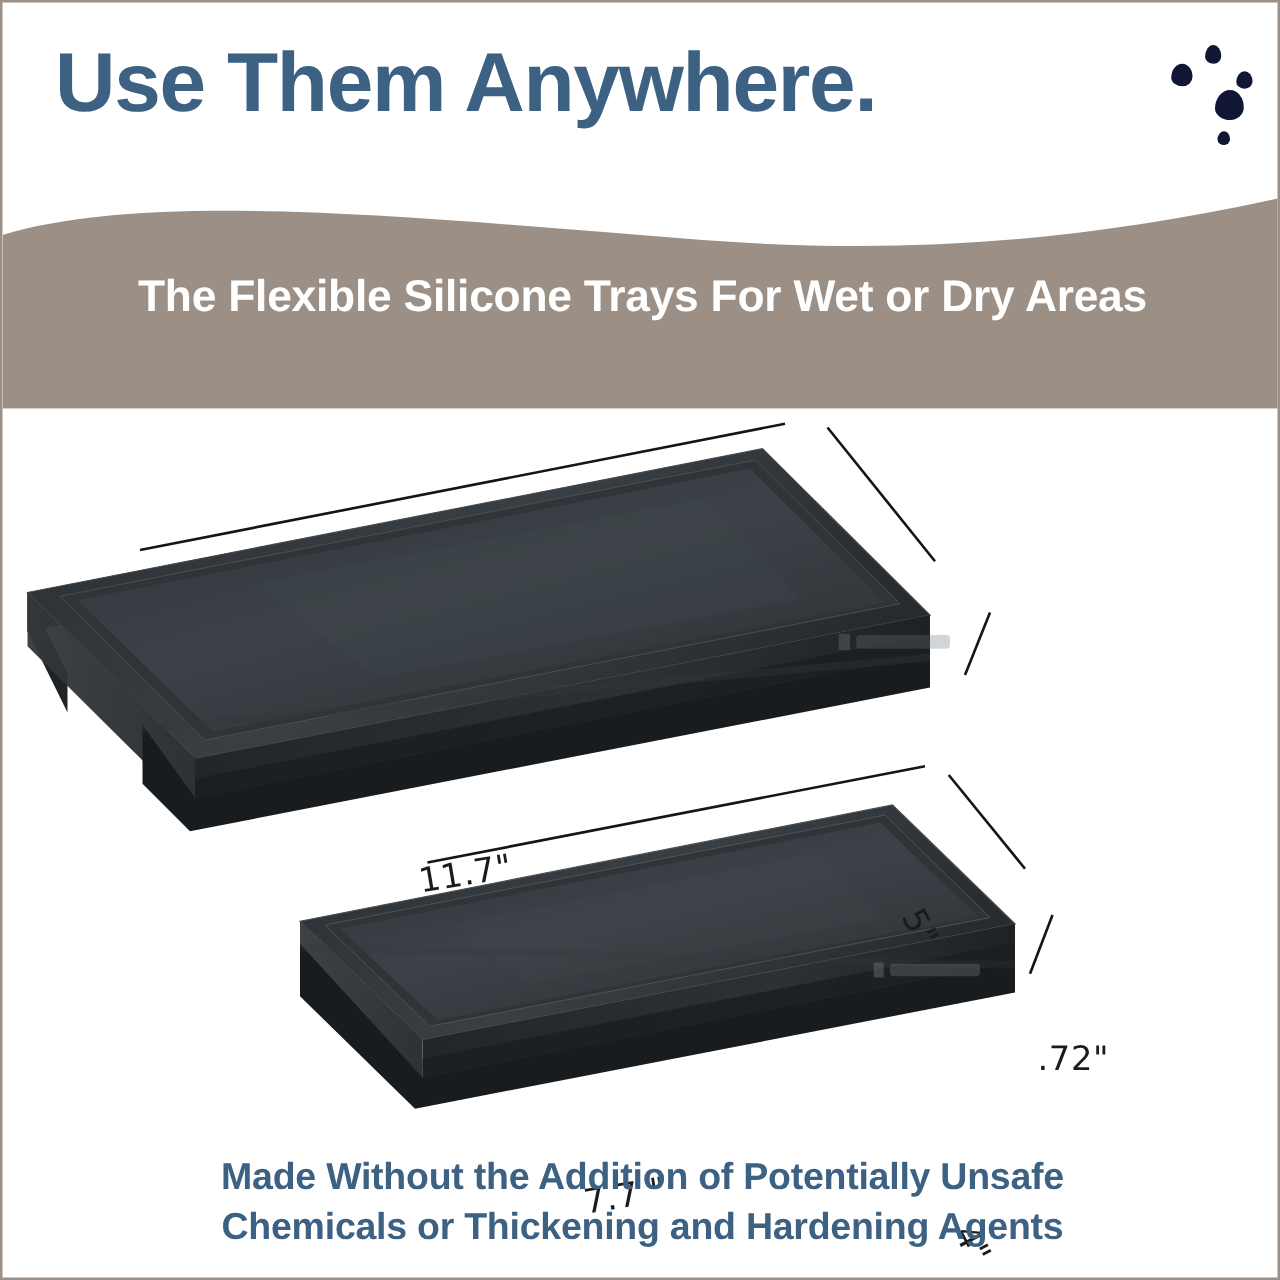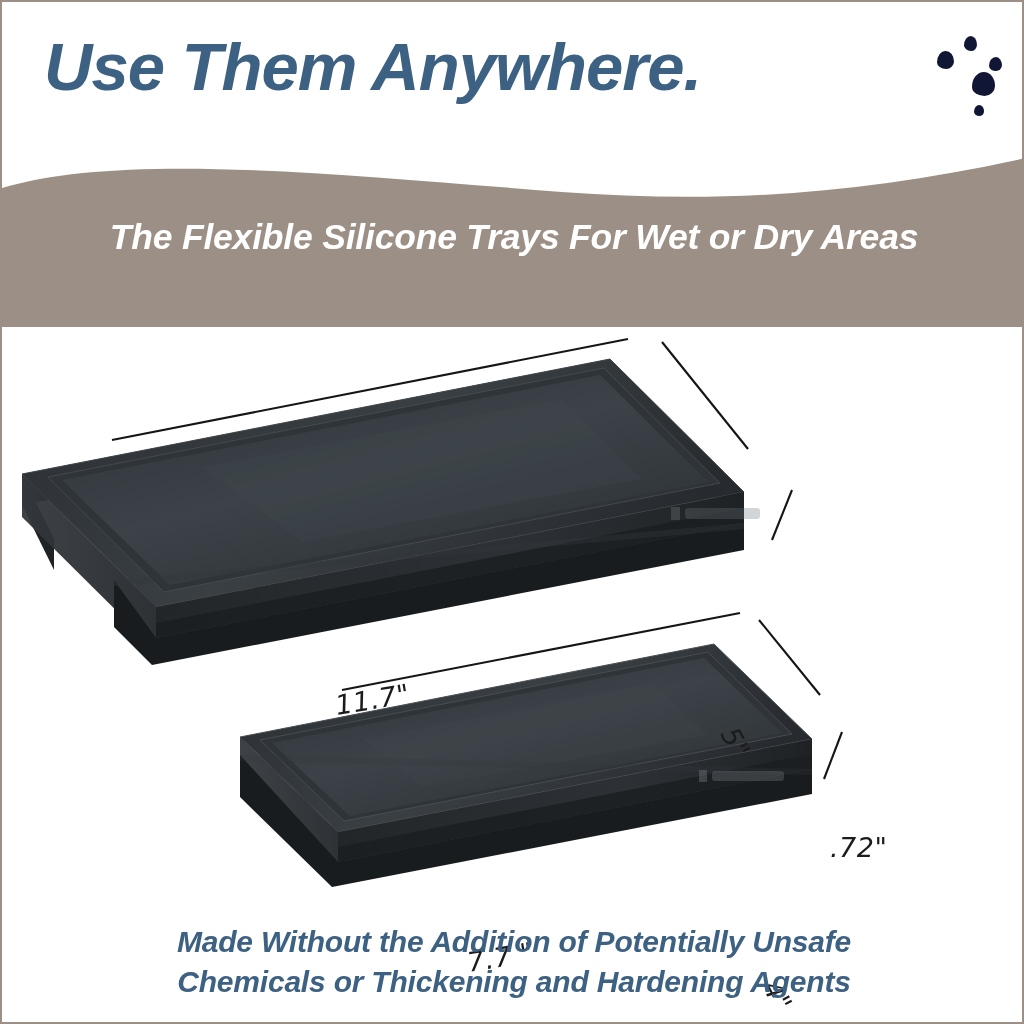--- a/index.html
+++ b/index.html
@@ -10,21 +10,20 @@
 
   #canvas {
     position: relative;
     width: 1024px;
     height: 1024px;
     background: #ffffff;
     overflow: hidden;
     font-family: "Liberation Sans", sans-serif;
     box-sizing: border-box;
     border: 2px solid #9c9086;
-    font-style: italic;
   }
 
   
   .headline {
     position: absolute;
     left: 42px;
     top: 30px;
     font-size: 67px;
     font-weight: bold;
     letter-spacing: -1px;

